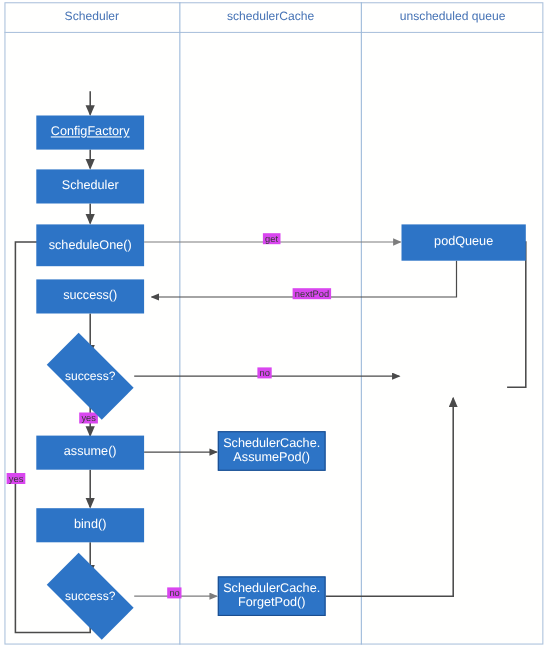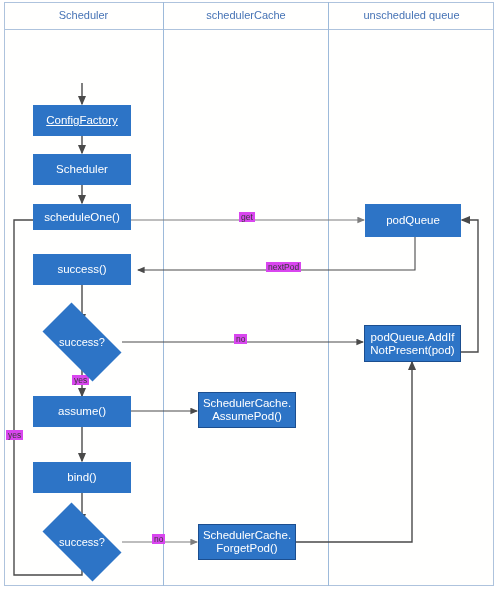--- a/index.html
+++ b/index.html
@@ -187,21 +187,21 @@
 
 
   <div class="node" style="left:33px; top:105px; width:98px; height:31px;text-decoration:underline;">
     <span class="lbl">ConfigFactory</span>
   </div>
 
   <div class="node" style="left:33px; top:154px; width:98px; height:31px;">
     <span class="lbl">Scheduler</span>
   </div>
 
-  <div class="node" style="left:33px; top:204px; width:98px; height:26px;">
+  <div class="node" style="left:33px; top:204px; width:98px; height:38px;">
     <span class="lbl">scheduleOne()</span>
   </div>
 
   <div class="node" style="left:33px; top:254px; width:98px; height:31px;">
     <span class="lbl">success()</span>
   </div>
 
   <div class="diamond-wrap" style="left:32px; top:313px; width:100px; height:58px;">
     <div class="diamond-shape"></div>
     <div class="diamond-text">success?</div>
@@ -223,22 +223,18 @@
   <div class="node small-border" style="left:198px; top:392px; width:98px; height:36px;">
     <span class="lbl">SchedulerCache.
 AssumePod()</span>
   </div>
 
   <div class="node small-border" style="left:198px; top:524px; width:98px; height:36px;">
     <span class="lbl">SchedulerCache.
 ForgetPod()</span>
   </div>
 
-  <div class="node" style="left:365px; top:204px; width:96px; height:33px;">
+  <div class="node" style="left:365px; top:204px; width:113px; height:33px;">
     <span class="lbl">podQueue</span>
   </div>
 
-  <div class="node small-border" style="left:364px; top:325px; width:97px; height:37px;">
-    <span class="lbl">podQueue.AddIf
-NotPresent(pod)</span>
-  </div>
 
 </div>
 
 </body></html>

